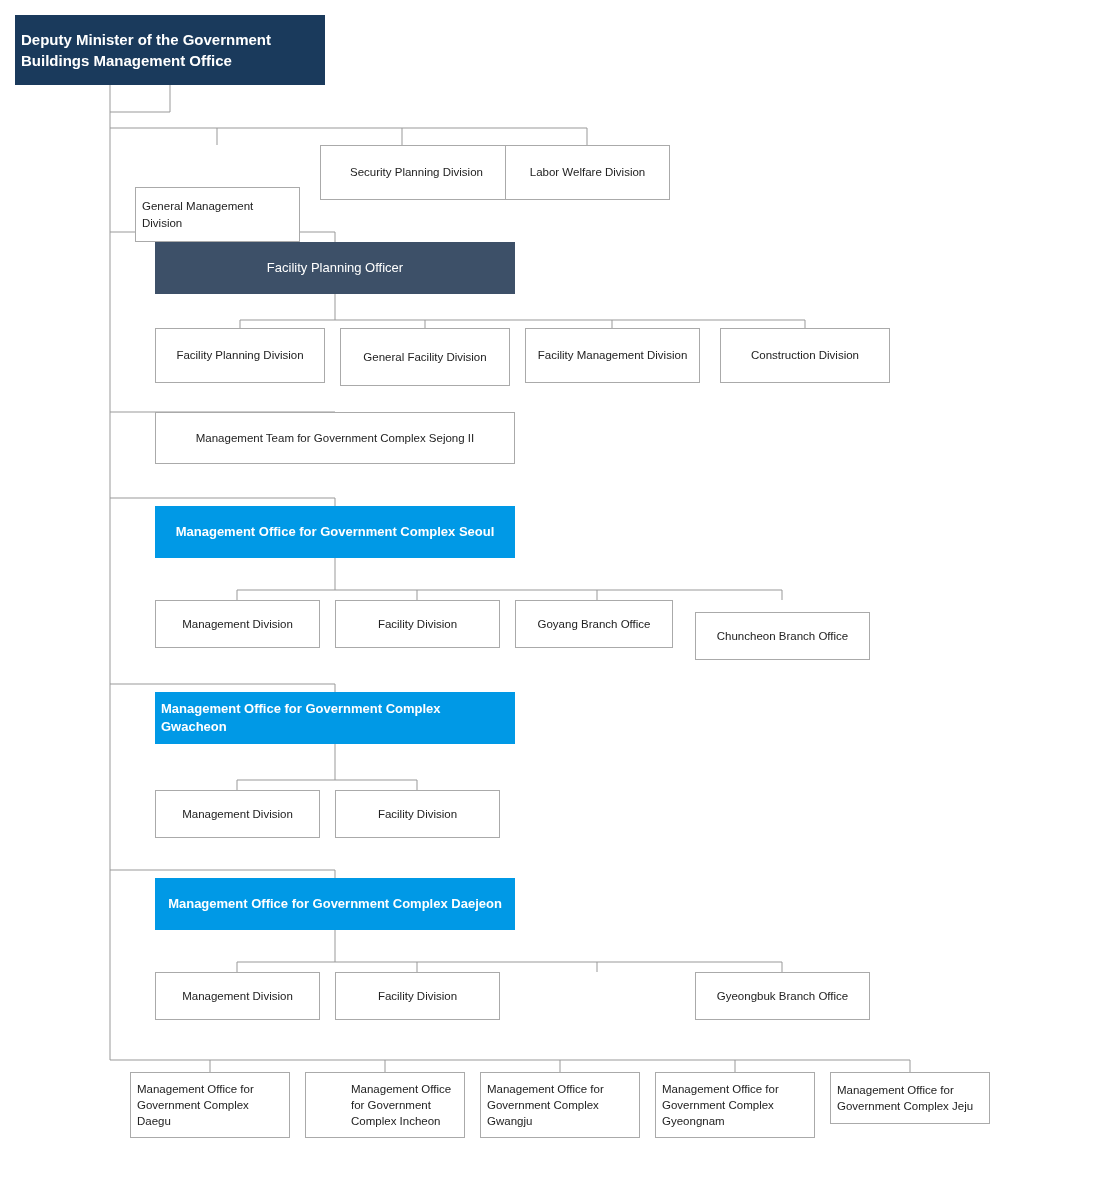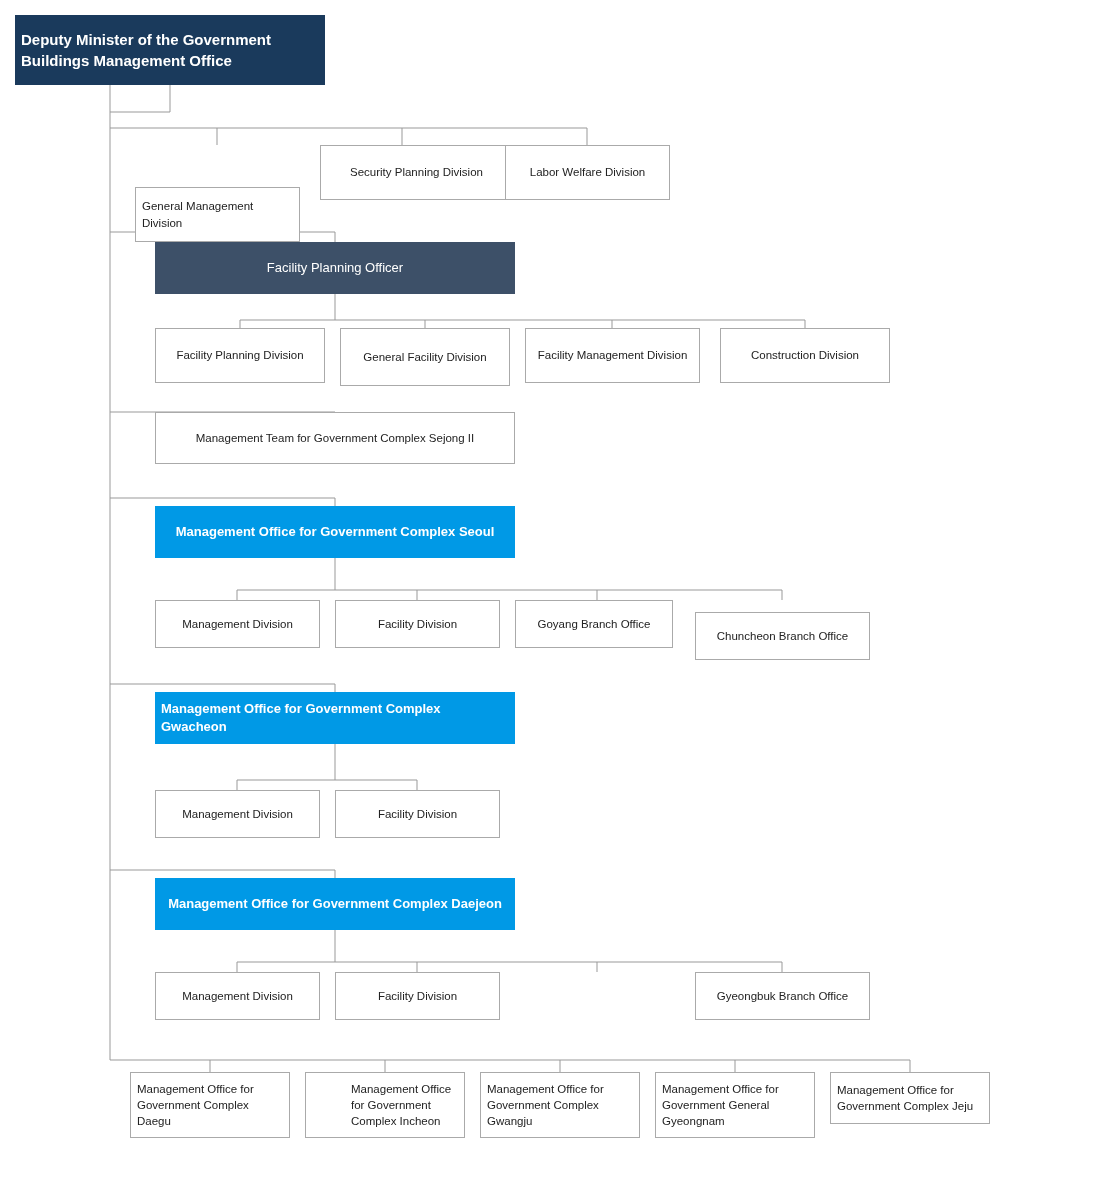--- a/index.html
+++ b/index.html
@@ -164,18 +164,18 @@
 
 
     <div class="box" style="position:absolute; left:695px; top:972px; width:175px; height:48px;">Gyeongbuk Branch Office</div>
 
     <div class="box" style="position:absolute; left:130px; top:1072px; width:160px; min-height:52px;">Management Office for Government Complex Daegu</div>
 
     <div class="box" style="position:absolute; left:305px; top:1072px; width:160px; min-height:52px;padding-left:45px;">Management Office for Government Complex Incheon</div>
 
     <div class="box" style="position:absolute; left:480px; top:1072px; width:160px; min-height:52px;">Management Office for Government Complex Gwangju</div>
 
-    <div class="box" style="position:absolute; left:655px; top:1072px; width:160px; min-height:52px;">Management Office for Government General Gyeongnam</div>
+    <div class="box" style="position:absolute; left:655px; top:1072px; width:160px; min-height:52px;">Management Office for Government Complex Gyeongnam</div>
 
     <div class="box" style="position:absolute; left:830px; top:1072px; width:160px; min-height:52px;">Management Office for Government Complex Jeju</div>
 
   </div>
 </div>
 
 </body></html>

